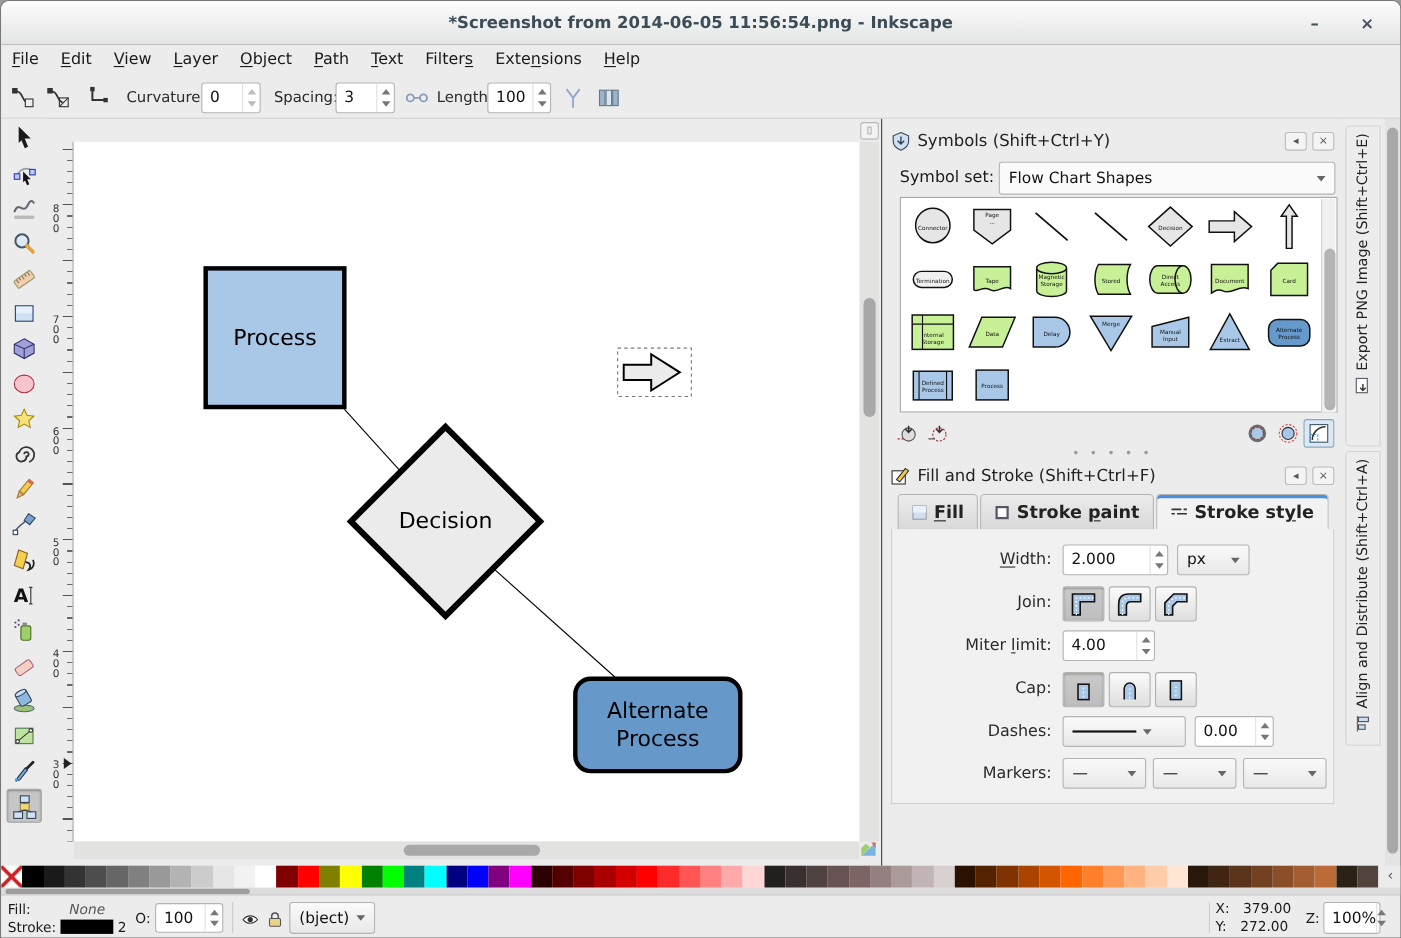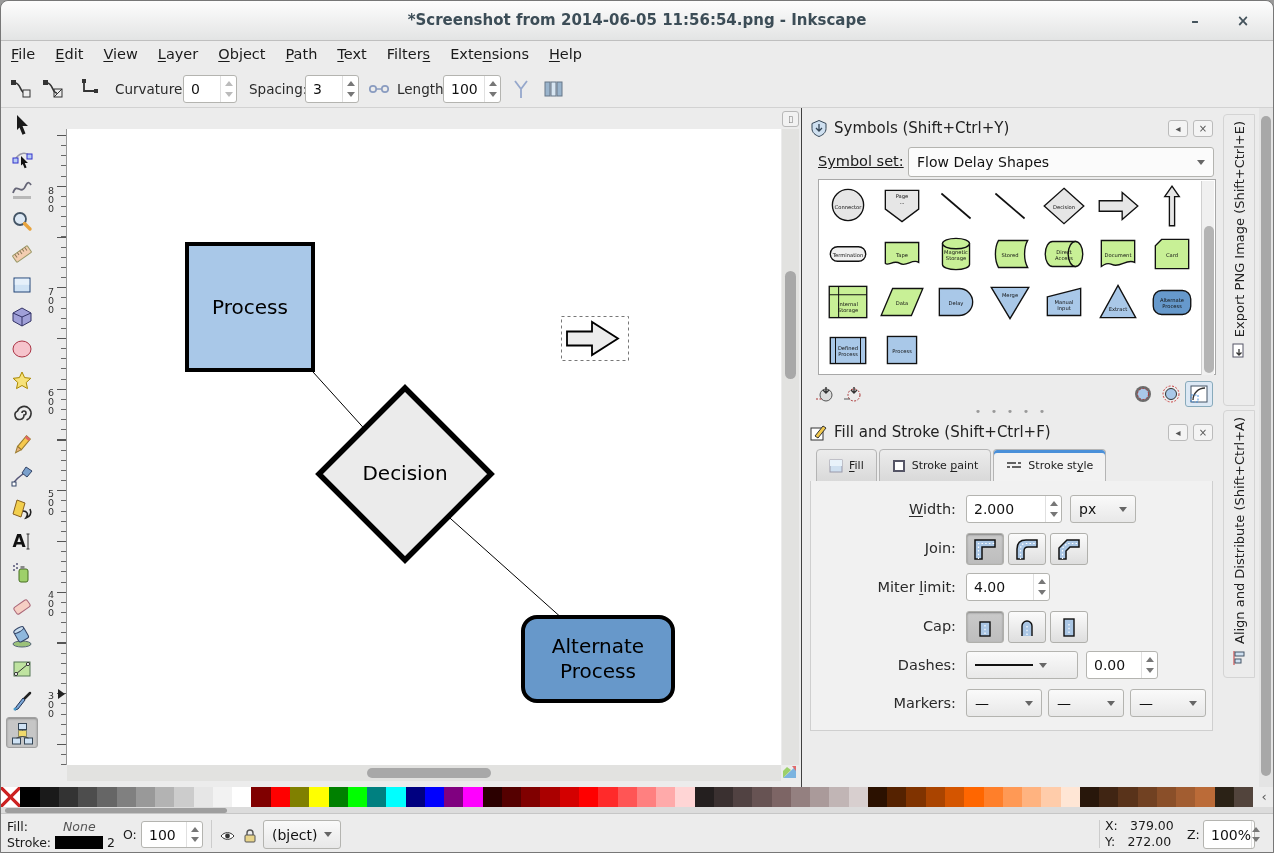--- a/index.html
+++ b/index.html
@@ -88,21 +88,21 @@
     text-align:center; line-height:14px; color:#777; }
   #cms-btn { position:absolute; left:781px; top:764px; width:17px; height:16px; }
 
   
   #dock { position:absolute; left:800px; top:107px; width:420px; height:679px;
     background:#ececec; border-left:1px solid #404040; }
   .panel-header { position:absolute; left:8px; right:8px; height:26px; display:flex; align-items:center; }
   .panel-title { font-size:15px; color:#222; margin-left:6px; flex:1; }
   .ph-btn { width:20px; height:17px; border:1px solid #bbb; border-radius:3px; background:#f4f4f4;
     font-size:10px; color:#555; text-align:center; line-height:15px; margin-left:5px; }
-  #symset-label { position:absolute; left:16px; top:45px; font-size:14.5px;text-decoration:underline; }
+  #symset-label { position:absolute; left:16px; top:45px; font-size:14.5px; }
   #symset-dd { left:106px; top:39px; width:306px; height:30px; background:#fbfbfb; }
   #symbols-grid { position:absolute; left:16px; top:71px; width:398px; height:196px;
     background:#fff; border:1px solid #a8a8a8; display:flex; flex-wrap:wrap;
     align-content:flex-start; padding:2px 14px 2px 2px; position:absolute; }
   .sym-cell { width:54px; height:48px; display:flex; align-items:center; justify-content:center; }
   #symgrid-scroll { position:absolute; right:1px; top:1px; width:13px; height:194px;
     background:#f0f0f0; border-left:1px solid #d0d0d0; }
   #symgrid-thumb { position:absolute; left:1.5px; width:10px; top:23%; height:76%;
     background:#b4b4b4; border-radius:6px; }
   #symbols-toolbar { position:absolute; left:8px; right:8px; top:271px; height:30px; display:flex; align-items:center; }
@@ -110,21 +110,21 @@
   .sgt-btn.selected { border:1px solid #8ab; background:#dce8f4; }
   #panel-handle { position:absolute; left:0; right:0; top:299px; text-align:center;
     font-size:11px; letter-spacing:3px; color:#999; line-height:10px; }
 
   
   .fs-label { position:absolute; font-size:14.5px; color:#2a2a2a; text-align:right; width:150px; left:4px; }
   .fs-label .u, .tab .u, #symset-label .u { text-decoration:underline; text-underline-offset:2px; }
   #fs-tabs { position:absolute; left:14px; top:341px; height:33px; display:flex; }
   .tab { height:33px; border:1px solid #b4b4b4; border-radius:4px 4px 0 0; margin-right:2px;
     background:linear-gradient(#ececec,#d9d9d9); display:flex; align-items:center; padding:0 12px;
-    font-size:11px; color:#222; }
+    font-size:16px; color:#222;font-weight:bold; }
   .tab.active { background:#f2f2f2; border-bottom-color:#f2f2f2;
     box-shadow:inset 0 3px 0 #4a90d9; }
   .tab .ticon { margin-right:6px; display:inline-flex; }
   #fs-content { position:absolute; left:8px; right:8px; top:373px; height:250px;
     background:#f1f1f1; border:1px solid #cfcfcf; border-top:none; }
   .jc-btn { position:absolute; width:38px; height:32px; border:1px solid #b0b0ac; border-radius:3px;
     background:linear-gradient(#fbfbfb,#dedede); display:flex; align-items:center; justify-content:center; }
   .jc-btn.selected { background:linear-gradient(#cacaca,#bdbdbd); box-shadow:inset 0 1px 2px rgba(0,0,0,.35); }
 
   
@@ -472,21 +472,21 @@
             <path d="M9,1.5 L16,4.5 V9.5 C16,13.5 13,16 9,17.5 C5,16 2,13.5 2,9.5 V4.5 Z" fill="#cfe0f0" stroke="#345"></path>
             <path d="M9,5 V12 M6,9 L9,12 L12,9" fill="none" stroke="#345" stroke-width="1.3"></path>
           </svg>
         </span>
       <span class="panel-title">Symbols (Shift+Ctrl+Y)</span>
       <span class="ph-btn">◂</span>
       <span class="ph-btn">×</span>
     </div>
     <div id="symset-label">Symbol set:</div>
     <div class="dd" id="symset-dd">
-      <span class="txt">Flow Delay Shapes</span>
+      <span class="txt">Flow Chart Shapes</span>
         <i class="chev"></i>
       </div>
     <div id="symbols-grid">
       <div class="sym-cell">
           <svg width="50" height="44" viewBox="0 0 48 42">
             <ellipse cx="24" cy="20" rx="15" ry="15" fill="#e6e6e6" stroke="#111" stroke-width="1.3"></ellipse>
             <text x="24" y="24" font-size="5" fill="#111" text-anchor="middle">Connector</text>
           </svg>
         </div>
         <div class="sym-cell">

